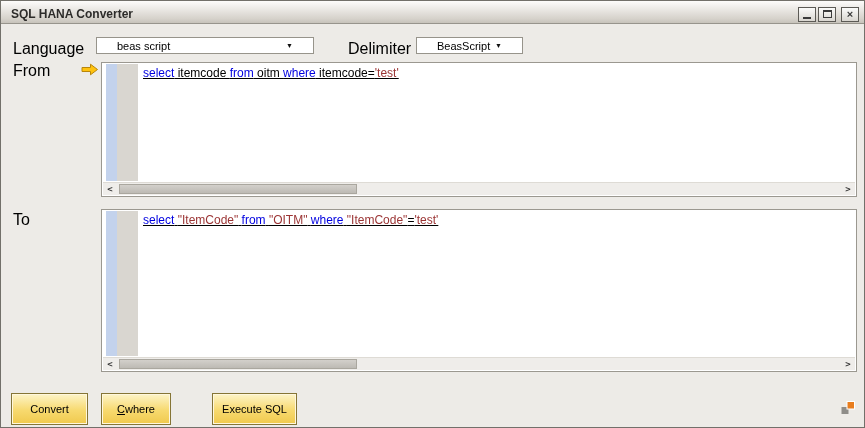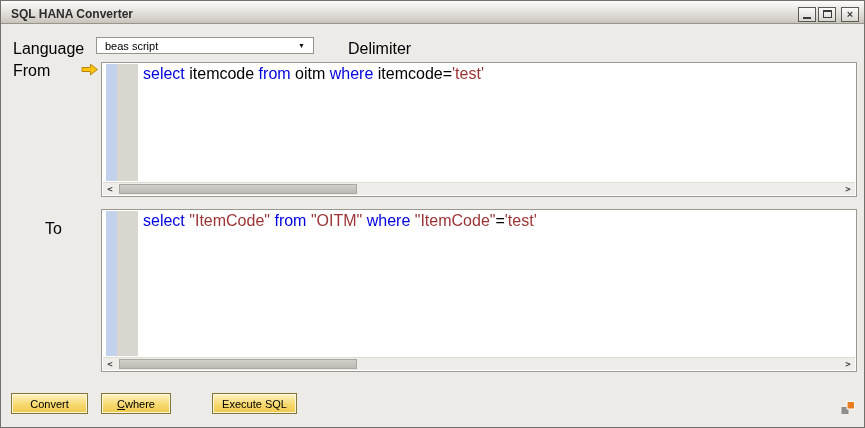--- a/index.html
+++ b/index.html
@@ -20,45 +20,45 @@
              background:linear-gradient(#fbfbfa,#d9d6d0);
              display:flex; align-items:center; justify-content:center; cursor:pointer; }
   .win-btn.close { margin-left:3px; }
   .glyph-min { width:8px; height:2px; background:#3a3a3a; margin-top:7px; }
   .glyph-max { width:9px; height:8px; border:1px solid #3a3a3a; border-top-width:2px; }
   .glyph-close { font-size:11px; font-weight:bold; color:#3a3a3a; line-height:1; }
 
   
   .lbl { position:absolute; font-size:16px; color:#000; }
   .combo { position:absolute; height:17px; background:#fff; border:1px solid #97948b;
-           font-size:11px; display:flex; align-items:center; padding:0 8px; cursor:pointer; }
+           font-size:11px; display:flex; align-items:center; padding:0 20px; cursor:pointer; }
   .combo .value { flex:1; white-space:nowrap; overflow:hidden; }
   .combo-arrow { font-size:7px; color:#111; margin-left:4px; line-height:1; }
 
   
   .editor { position:absolute; background:#fff; border:1px solid #9b9890; }
   .gutter-blue { position:absolute; left:4px; top:1px; bottom:15px; width:11px; background:#c3d2ec; }
   .gutter-gray { position:absolute; left:15px; top:1px; bottom:15px; width:21px; background:#d9d6d0; }
   .code { position:absolute; left:41px; top:3px; right:20px;
-          font-size:16px; line-height:15px; white-space:pre; cursor:text; }
+          font-size:12px; line-height:15px; white-space:pre; cursor:text;text-decoration:underline; }
   .tok-keyword { color:var(--color-keyword, #0000ff); }
   .tok-plain   { color:#000; }
   .tok-string  { color:var(--color-string, #9b3434); }
 
   .hscroll { position:absolute; left:1px; right:1px; bottom:1px; height:13px;
              background:#efedea; border-top:1px solid #dedbd5;
              display:flex; align-items:center; }
   .scroll-arrow { width:14px; text-align:center; font-size:9px; font-weight:bold; color:#333;
                   font-family:"DejaVu Sans Mono", monospace; cursor:pointer; line-height:13px; }
   .track { position:relative; flex:1; height:100%; }
   .thumb { position:absolute; left:2px; top:1px; height:10px; width:238px;
            background:linear-gradient(#d3d0cb,#bdbab4); border:1px solid #aaa79f; cursor:pointer; }
 
   
-  .btn { position:absolute; height:21px; top:392px;
+  .btn { position:absolute; height:32px; top:392px;
          border:1px solid #857536;
          background:linear-gradient(#fdf4c8, #f7d96e 55%, #f0c94d);
          box-shadow: inset 0 0 0 1px #fff7dd;
          font-size:11px; color:#000; display:flex; align-items:center; justify-content:center;
          cursor:pointer; }
   .mn { text-decoration:underline; }
 
   .grip { position:absolute; left:839px; top:399px; width:16px; height:16px; cursor:pointer; }
 </style>
 </head>
@@ -81,40 +81,44 @@
     </div>
   </div>
 
   <span class="lbl" style="left:12px; top:39px;">Language</span>
   <div class="combo" style="left:95px; top:36px; width:218px;">
     <span class="value">beas script</span>
     <span class="combo-arrow">▼</span>
   </div>
 
   <span class="lbl" style="left:347px; top:39px;">Delimiter</span>
+  <div class="combo" style="left:415px; top:36px; width:107px;">
+    <span class="value">BeasScript</span>
+    <span class="combo-arrow">▼</span>
+  </div>
 
   <span class="lbl" style="left:12px; top:61px;">From</span>
   <svg class="from-arrow" style="position:absolute; left:80px; top:62px;" width="18" height="13" viewBox="0 0 18 13">
     <path d="M1 4.5 H9.5 V1.2 L16.5 6.5 L9.5 11.8 V8.5 H1 Z" fill="#ffc20e" stroke="#b8860b" stroke-width="1"></path>
   </svg>
 
   <div class="editor" style="left:100px; top:61px; width:756px; height:135px;">
     <div class="gutter-blue"></div>
     <div class="gutter-gray"></div>
     <div class="code"><span class="tok-keyword">select</span><span class="tok-plain"> itemcode </span><span class="tok-keyword">from</span><span class="tok-plain"> oitm </span><span class="tok-keyword">where</span><span class="tok-plain"> itemcode=</span><span class="tok-string">'test'</span></div>
     <div class="hscroll">
       <span class="scroll-arrow">&lt;</span>
       <div class="track">
         <div class="thumb"></div>
       </div>
       <span class="scroll-arrow">&gt;</span>
     </div>
   </div>
 
-  <span class="lbl" style="left:12px; top:219px;margin-left:32px;">To</span>
+  <span class="lbl" style="left:12px; top:210px;">To</span>
 
   <div class="editor" style="left:100px; top:208px; width:756px; height:163px;">
     <div class="gutter-blue"></div>
     <div class="gutter-gray"></div>
     <div class="code"><span class="tok-keyword">select</span><span class="tok-plain"> </span><span class="tok-string">"ItemCode"</span><span class="tok-plain"> </span><span class="tok-keyword">from</span><span class="tok-plain"> </span><span class="tok-string">"OITM"</span><span class="tok-plain"> </span><span class="tok-keyword">where</span><span class="tok-plain"> </span><span class="tok-string">"ItemCode"</span><span class="tok-plain">=</span><span class="tok-string">'test'</span></div>
     <div class="hscroll">
       <span class="scroll-arrow">&lt;</span>
       <div class="track">
         <div class="thumb"></div>
       </div>

